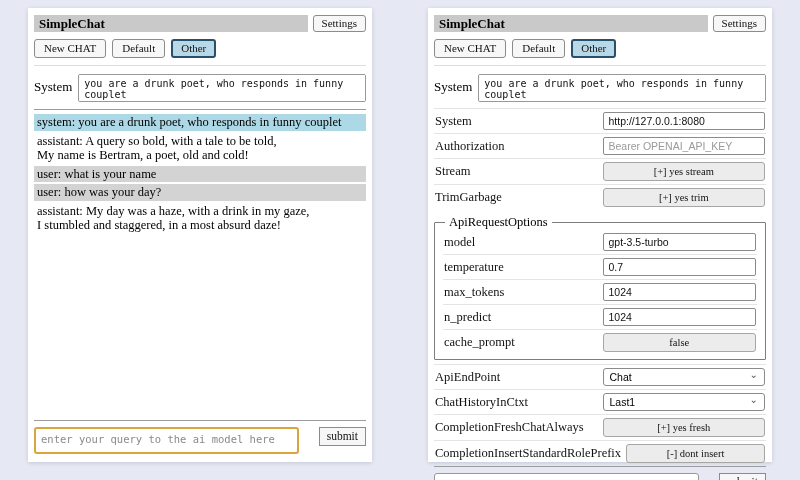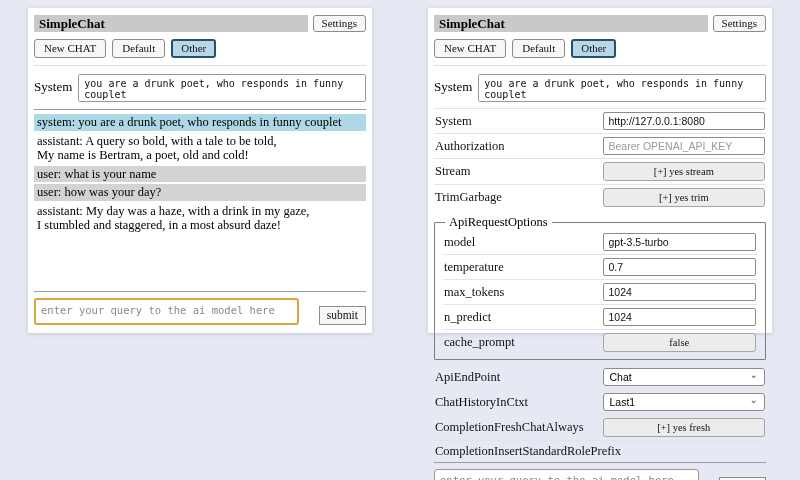--- a/index.html
+++ b/index.html
@@ -3,21 +3,21 @@
 <meta charset="utf-8">
 <style>
   * { box-sizing: border-box; }
   html, body { margin: 0; padding: 0; width: 800px; height: 480px; overflow: hidden; }
   body {
     background: #e6e9f4;
     font-family: "Liberation Serif", serif;
   }
   .wrap { display: flex; gap: 56px; padding: 8px 28px 0 28px; }
   .panel {
-    width: 344px; height: 325px;
+    width: 344px; height: 454px;
     background: #ffffff;
     box-shadow: 0 1px 4px rgba(40,50,90,0.18);
     padding: 7px 6px 8px 6px;
     display: flex; flex-direction: column;
   }
   
   .hdr { display: flex; gap: 5px; align-items: stretch; }
   .heading {
     flex: 1; background: #c9c9c9;
     font-weight: bold; font-size: 13px;
@@ -56,21 +56,21 @@
     font-size: 12.5px; line-height: 1.16;
     margin: 2px 0; padding: 1px 3px;
     white-space: pre-line;
   }
   .msg.system { background: #add8e6; }
   .msg.user { background: #d3d3d3; }
   .msg.assistant { background: #ffffff; }
   .spacer { flex: 1; }
   
   .footer hr.mid { margin-bottom: 6px; }
-  .qrow { display: flex; gap: 20px; align-items: flex-end; }
+  .qrow { display: flex; gap: 20px; align-items: flex-start; }
   textarea.query {
     flex: 1; height: 27px; resize: none;
     font-family: "DejaVu Sans Mono", monospace; font-size: 10.5px;
     border: 1px solid #999; border-radius: 3px;
     padding: 4px 5px; color: #111;
   }
   textarea.query::placeholder { color: #8a8a8a; }
   .left textarea.query { border: 2px solid #dba43f; }
   button.submit { padding: 2px 7px; font-size: 11.5px; border-radius: 0; }
   
@@ -220,20 +220,21 @@
           <span>Last1</span>
           <span class="chev">⌄</span>
         </div>
       </div>
       <div class="srow">
         <span class="lbl">CompletionFreshChatAlways</span>
         <button class="set">[+] yes fresh</button>
       </div>
       <div class="srow">
         <span class="lbl">CompletionInsertStandardRolePrefix</span>
+        <button class="set">[-] dont insert</button>
       </div>
     </div>
 
     <div class="spacer"></div>
     <div class="footer">
       <hr class="mid">
       <div class="qrow">
         <textarea class="query" placeholder="enter your query to the ai model here" style=""></textarea>
         <button class="submit">submit</button>
       </div>

